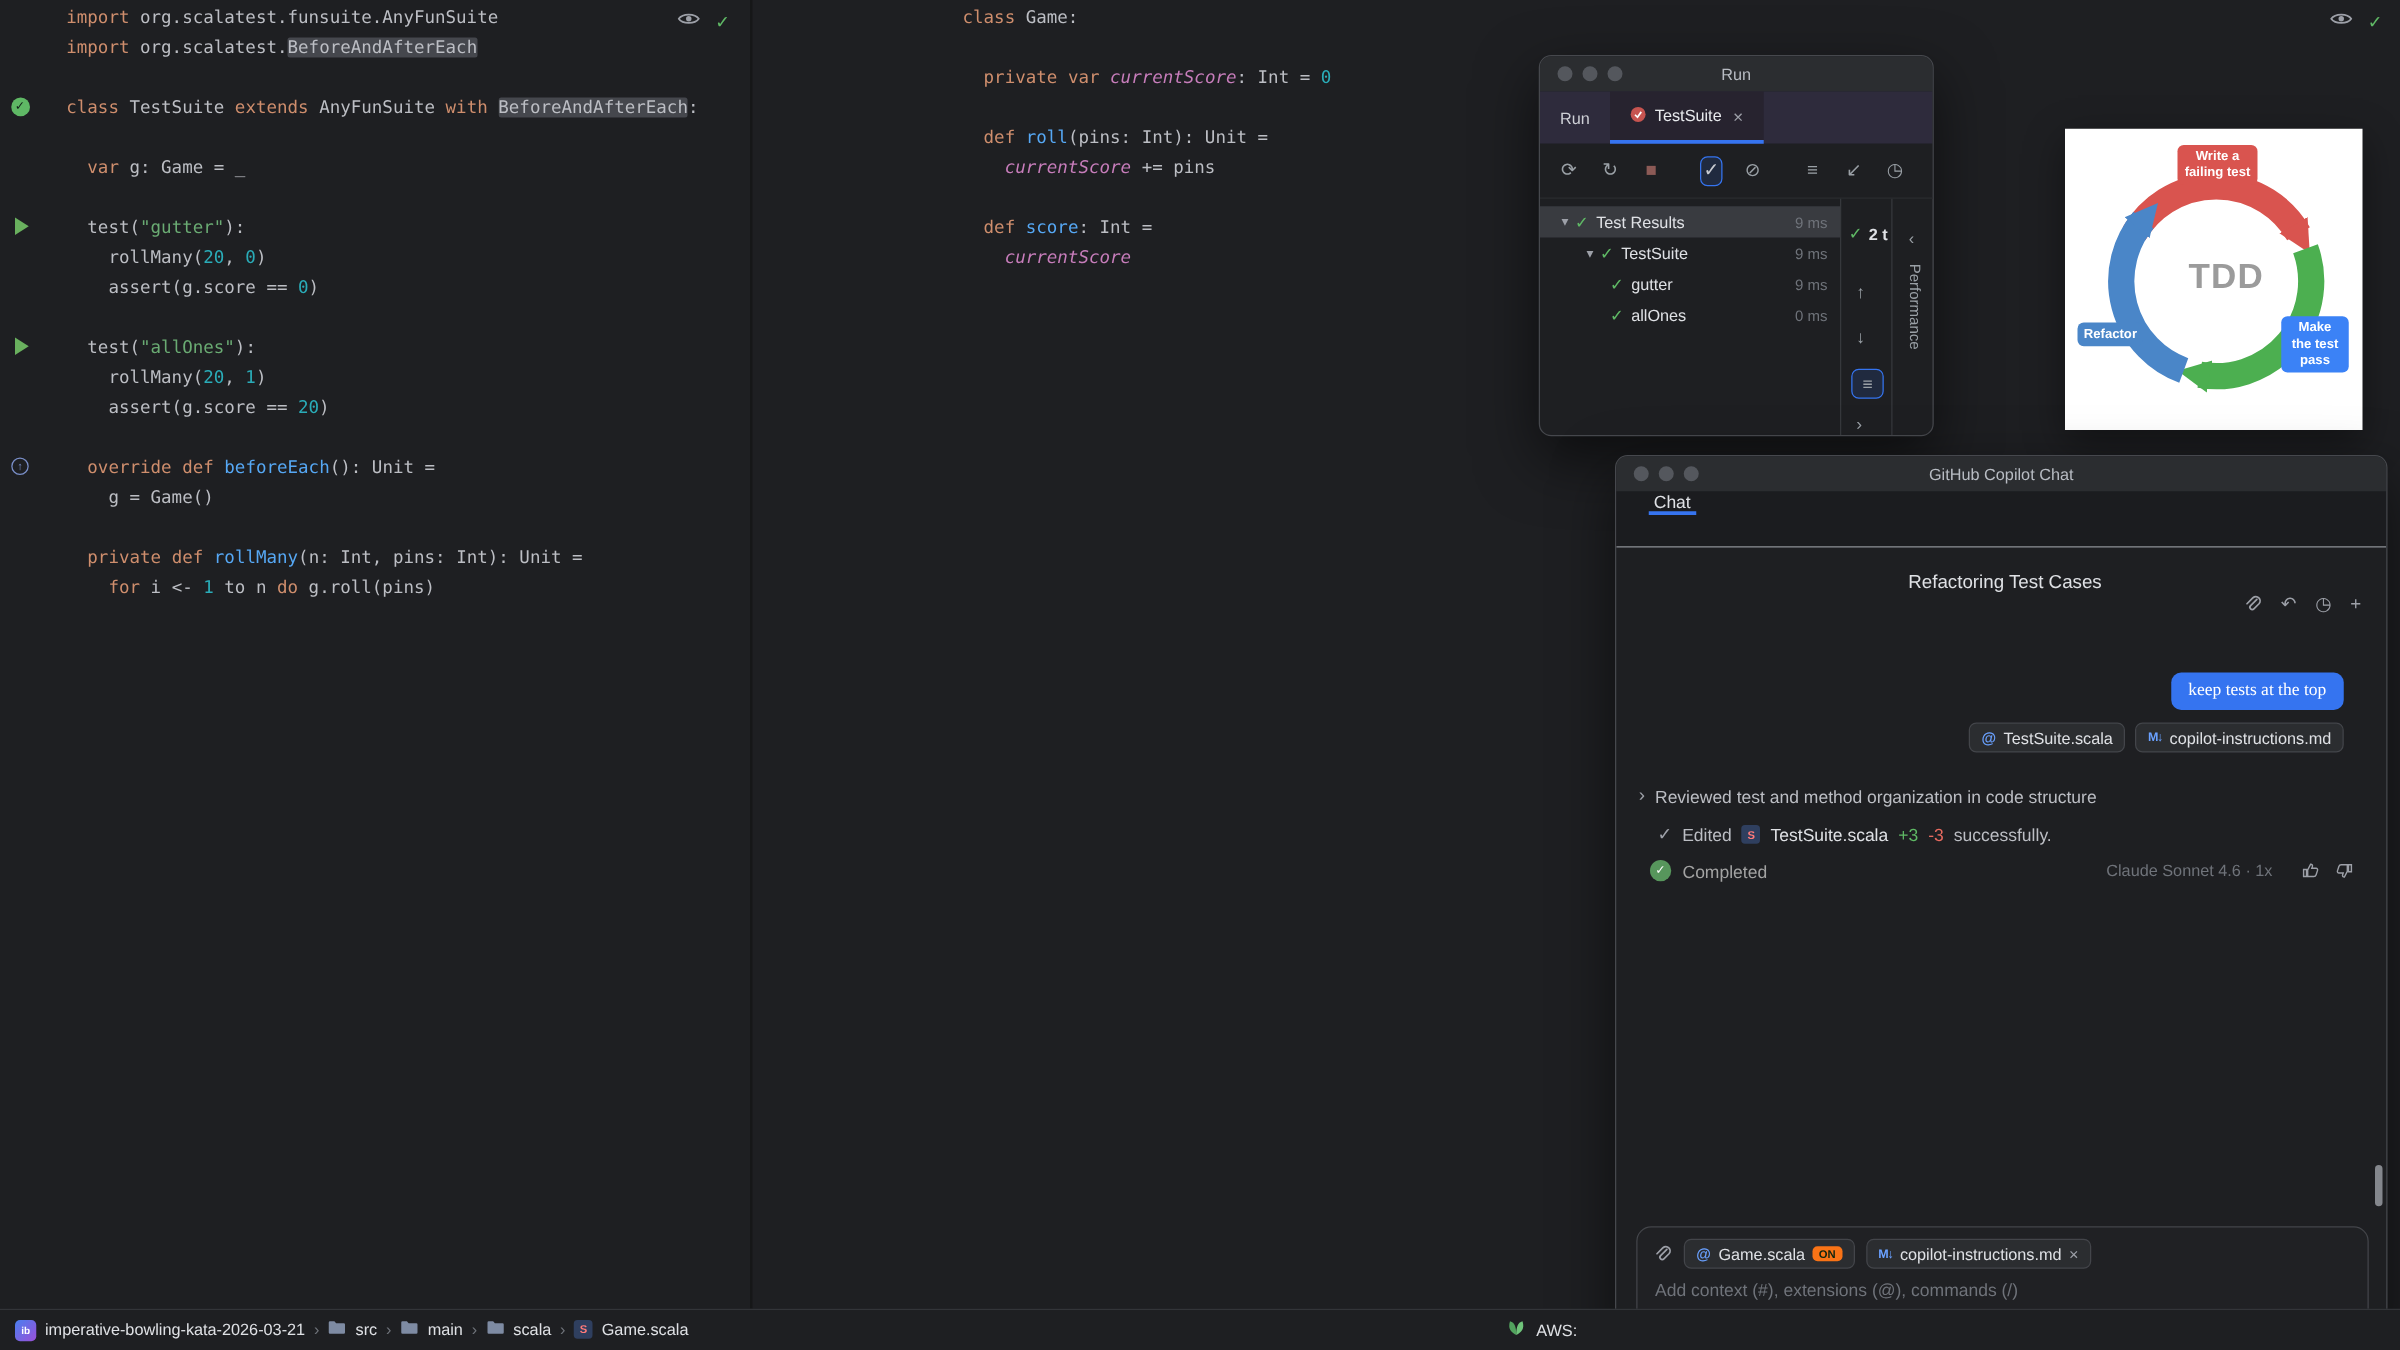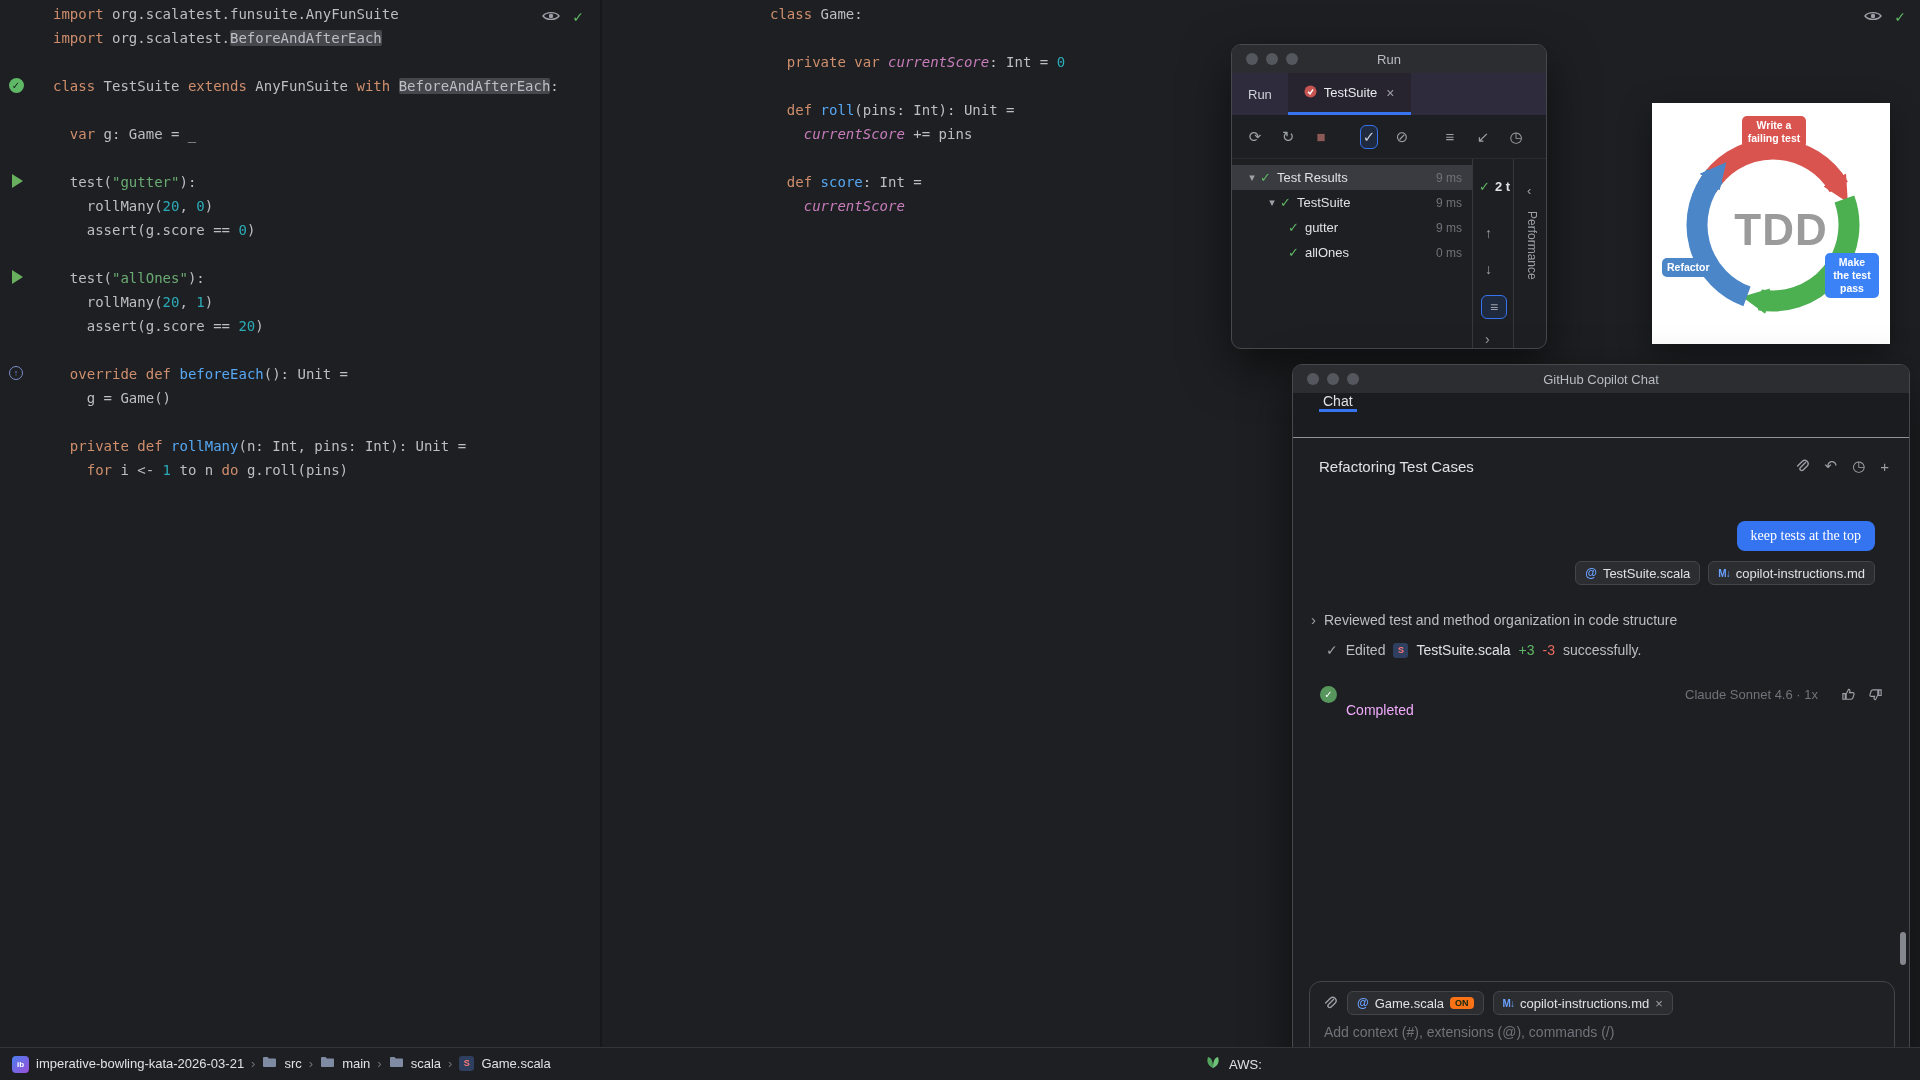--- a/index.html
+++ b/index.html
@@ -77,28 +77,28 @@
   .run-side-tab{position:relative;width:37px;border-left:1px solid #36383c;}
   .side-collapse{position:absolute;top:24px;left:13px;color:#9aa0a6;font-size:13px;cursor:pointer;}
   .side-label{position:absolute;top:52px;left:11px;writing-mode:vertical-rl;color:#9aa0a6;font-size:12px;cursor:pointer;}
 
   
   .tdd-card{position:absolute;left:1652px;top:103px;width:238px;height:241px;background:#fff;box-shadow:0 10px 30px rgba(0,0,0,.4);}
   .pill{position:absolute;color:#fff;font-size:10.5px;font-weight:bold;text-align:center;border-radius:5px;padding:3px 5px;line-height:1.25;}
   .pill.red{left:90px;top:13px;width:64px;background:#d9544f;}
   .pill.green{left:173px;top:150px;width:54px;background:#3b82f6;}
   .pill.blue{left:10px;top:155px;width:52px;background:#4a86c8;}
-  .tdd-center{position:absolute;left:0;top:102px;width:100%;text-align:center;font-size:44px;font-weight:bold;color:#9b9b9b;letter-spacing:1px;padding-left:20px;}
+  .tdd-center{position:absolute;left:0;top:102px;width:100%;text-align:center;font-size:28px;font-weight:bold;color:#9b9b9b;letter-spacing:1px;padding-left:20px;}
 
   
   .chat-win{left:1292px;top:364px;width:618px;height:716px;}
   .chat-tabs{height:45px;background:#1b1c1f;border-bottom:1px solid #8e9197;display:flex;align-items:flex-start;}
   .ctab{margin-left:26px;display:flex;align-items:center;font-size:14px;color:#dfe1e5;border-bottom:3px solid #3674f0;padding:0 4px;cursor:pointer;}
   .chat-body{position:relative;height:643px;font-size:14px;}
-  .thread-head{display:flex;align-items:center;margin:19px 20px 12px 26px;}
+  .thread-head{display:flex;align-items:center;margin:19px 20px 12px 26px;flex-direction:column;}
   .thread-title{font-size:15px;color:#dfe1e5;}
   .head-icons{margin-left:auto;display:flex;align-items:center;gap:15px;color:#9da0a8;font-size:15px;}
   .head-icons span{cursor:pointer;display:flex;align-items:center;}
   .bubble-row{display:flex;justify-content:flex-end;margin:46px 34px 0 0;font-family:Liberation Serif, serif;}
   .bubble{background:#3574f0;color:#fff;border-radius:8px;padding:7px 14px;font-size:14px;}
   .chips-row{display:flex;justify-content:flex-end;gap:8px;margin:10px 34px 0 0;}
   .chip{height:24px;display:flex;align-items:center;gap:6px;padding:0 9px;border:1px solid #43454a;background:#2b2d30;
         border-radius:6px;font-size:13px;color:#dfe1e5;cursor:pointer;}
   .at-ic{color:#6aa1ff;font-weight:bold;font-size:12px;}
   .md-ic{color:#6aa1ff;font-weight:bold;font-size:10px;letter-spacing:-1px;}
@@ -107,21 +107,21 @@
   .reviewed .rchev{color:#9da0a8;font-size:15px;}
   .edited{margin:14px 20px 0 33px;}
   .gray-check{color:#9da0a8;font-weight:bold;}
   .fname{color:#dfe1e5;}
   .added{color:#5fb865;}
   .removed{color:#e76a5f;}
   .done-line{margin:10px 20px 0 20px;color:#dfe1e5;}
   .completed-row{display:flex;align-items:center;gap:9px;margin:12px 26px 0 27px;}
   .green-circle{width:17px;height:17px;border-radius:50%;background:#57965c;color:#fff;font-size:10px;font-weight:bold;
                 display:flex;align-items:center;justify-content:center;}
-  .completed-label{color:#f0abfc;margin-top:32px;}
+  .completed-label{color:#a3a3a3;}
   .model-info{margin-left:auto;color:#6f737a;font-size:13px;}
   .thumbs{display:flex;gap:12px;margin-left:14px;}
   .thumbs span{cursor:pointer;display:flex;}
   .chat-scroll{position:absolute;right:3px;top:475px;width:6px;height:33px;border-radius:3px;background:#84878d;}
 
   .input-box{position:absolute;left:16px;right:14px;bottom:17px;height:102px;border:1px solid #43454a;border-radius:12px;background:#202124;}
   .ib-row1{display:flex;align-items:center;gap:9px;margin:9px 12px 0 12px;}
   .badge{background:#f97316;color:#10240f;font-size:9px;font-weight:bold;border-radius:4px;padding:1px 5px;}
   .chip .x{color:#9da0a8;font-size:13px;}
   .chat-input{position:absolute;left:14px;top:42px;width:520px;background:transparent;border:none;outline:none;

